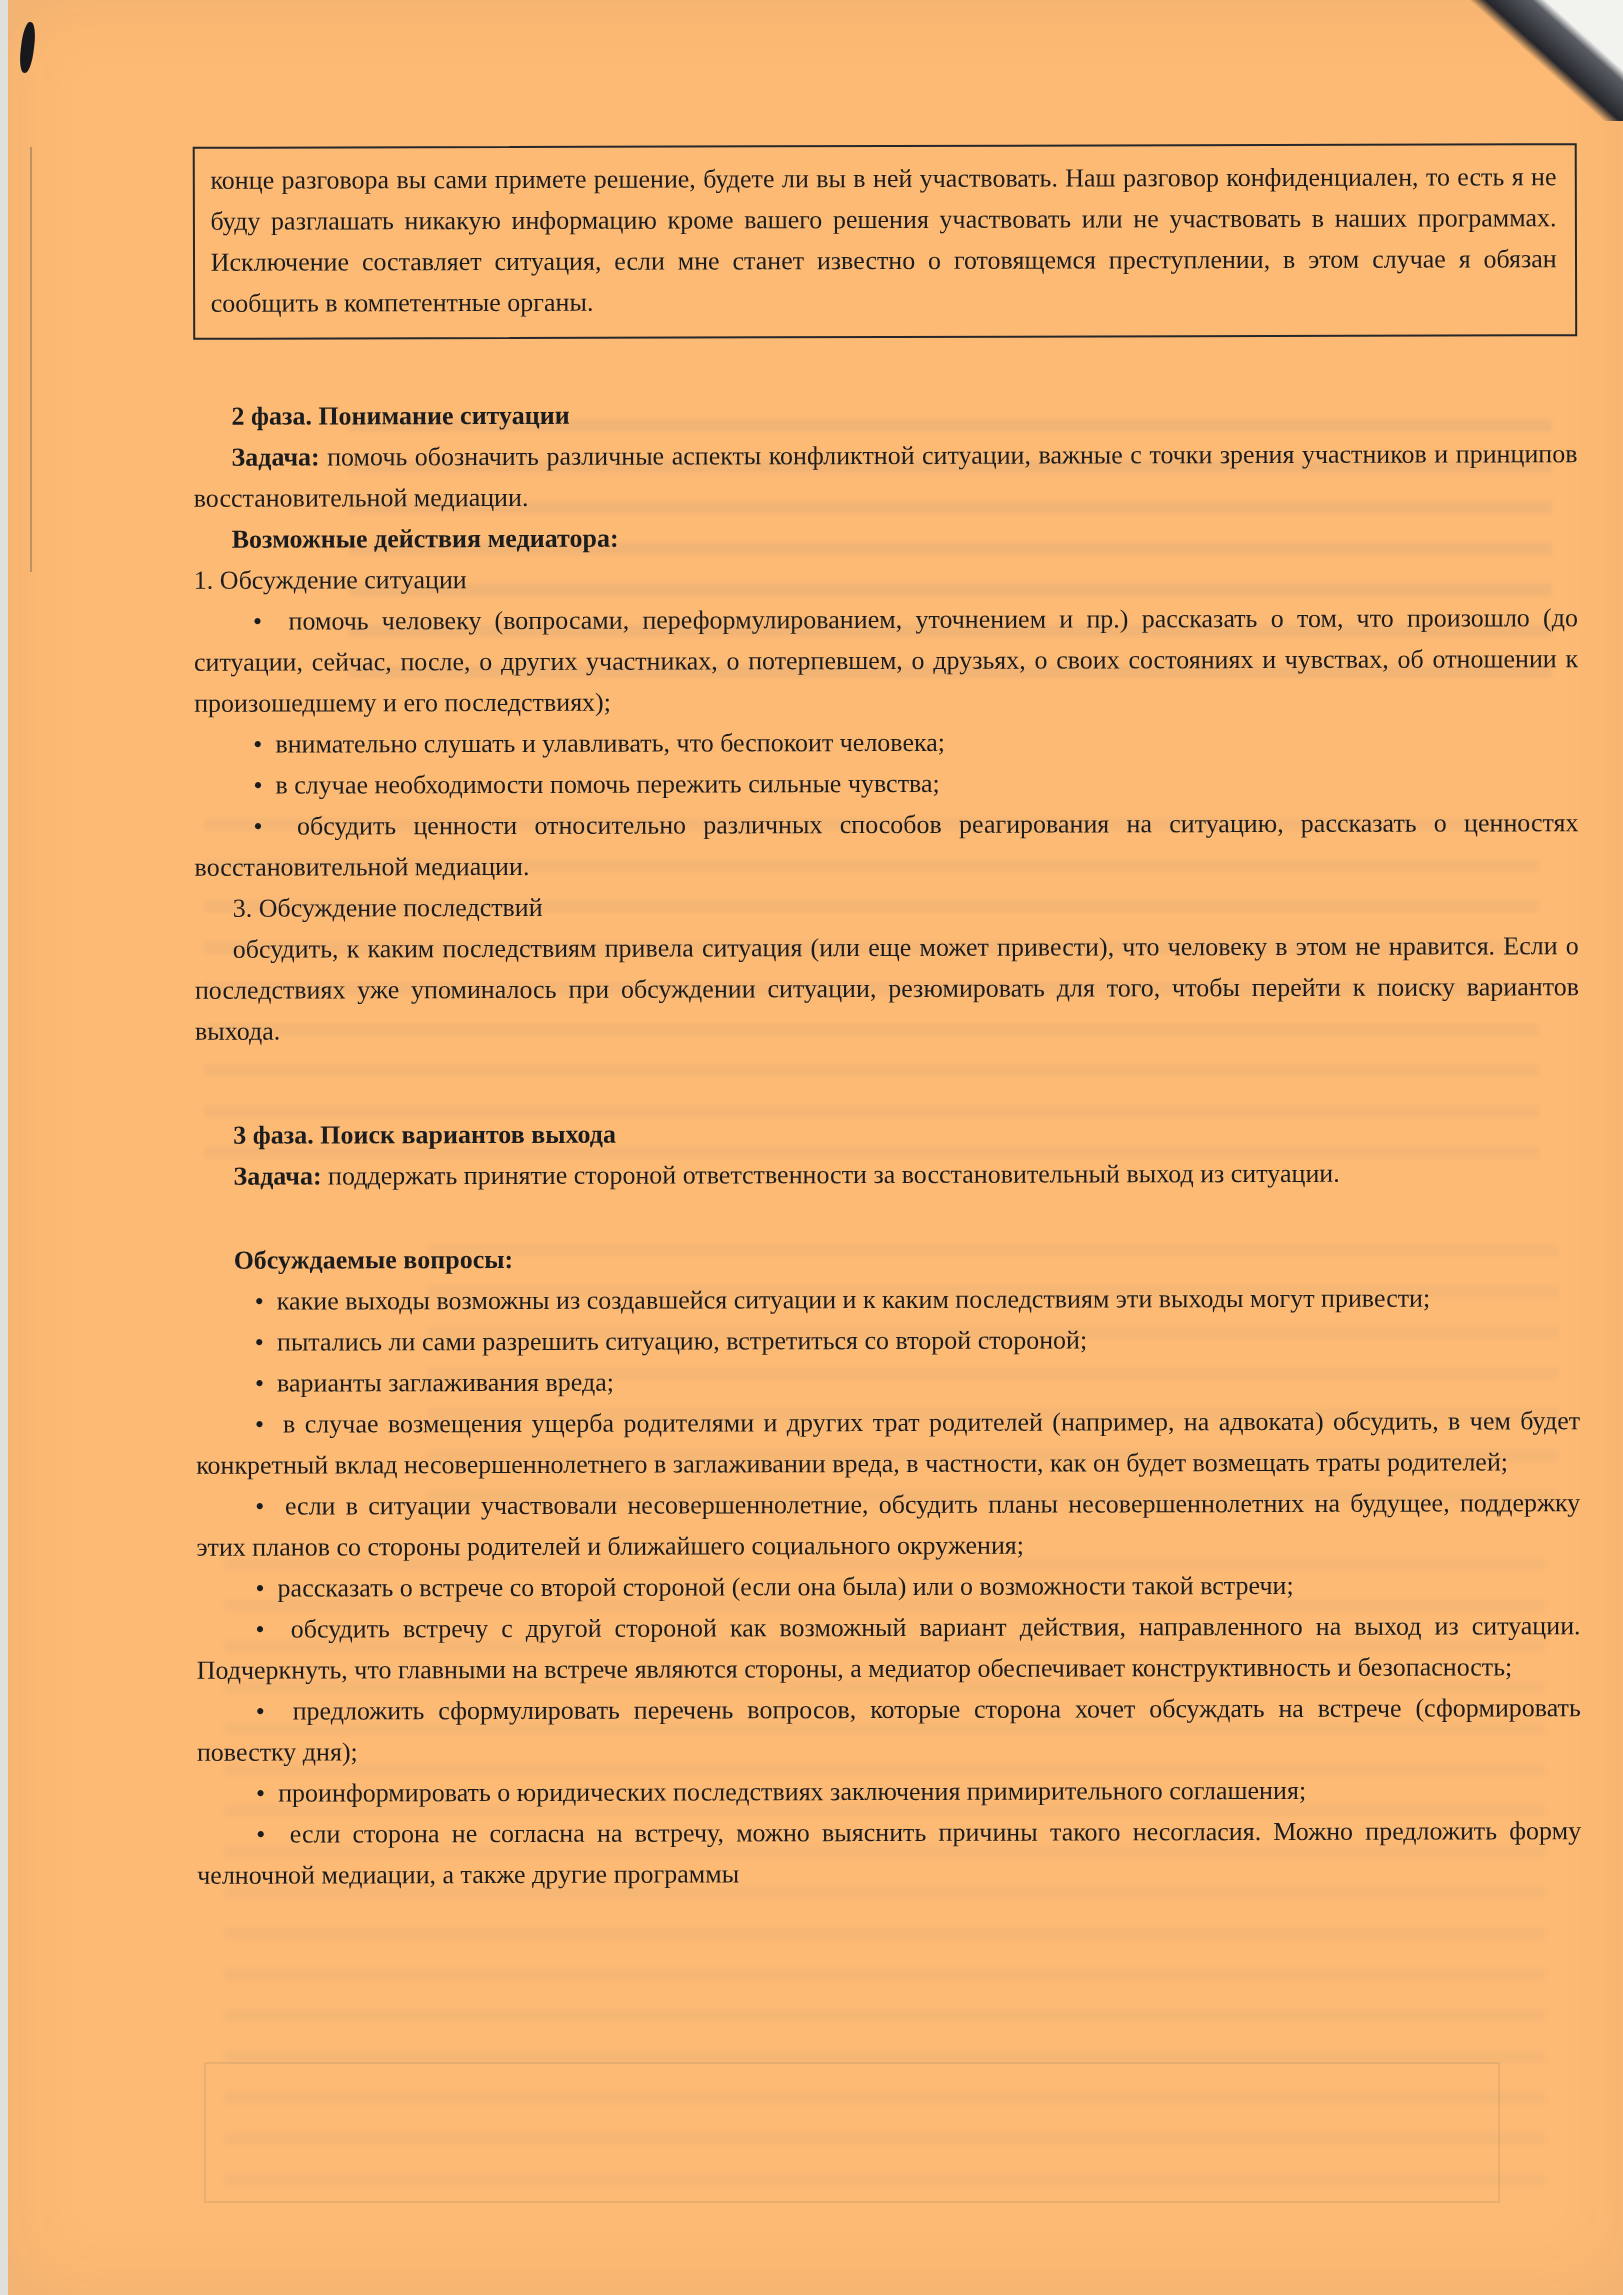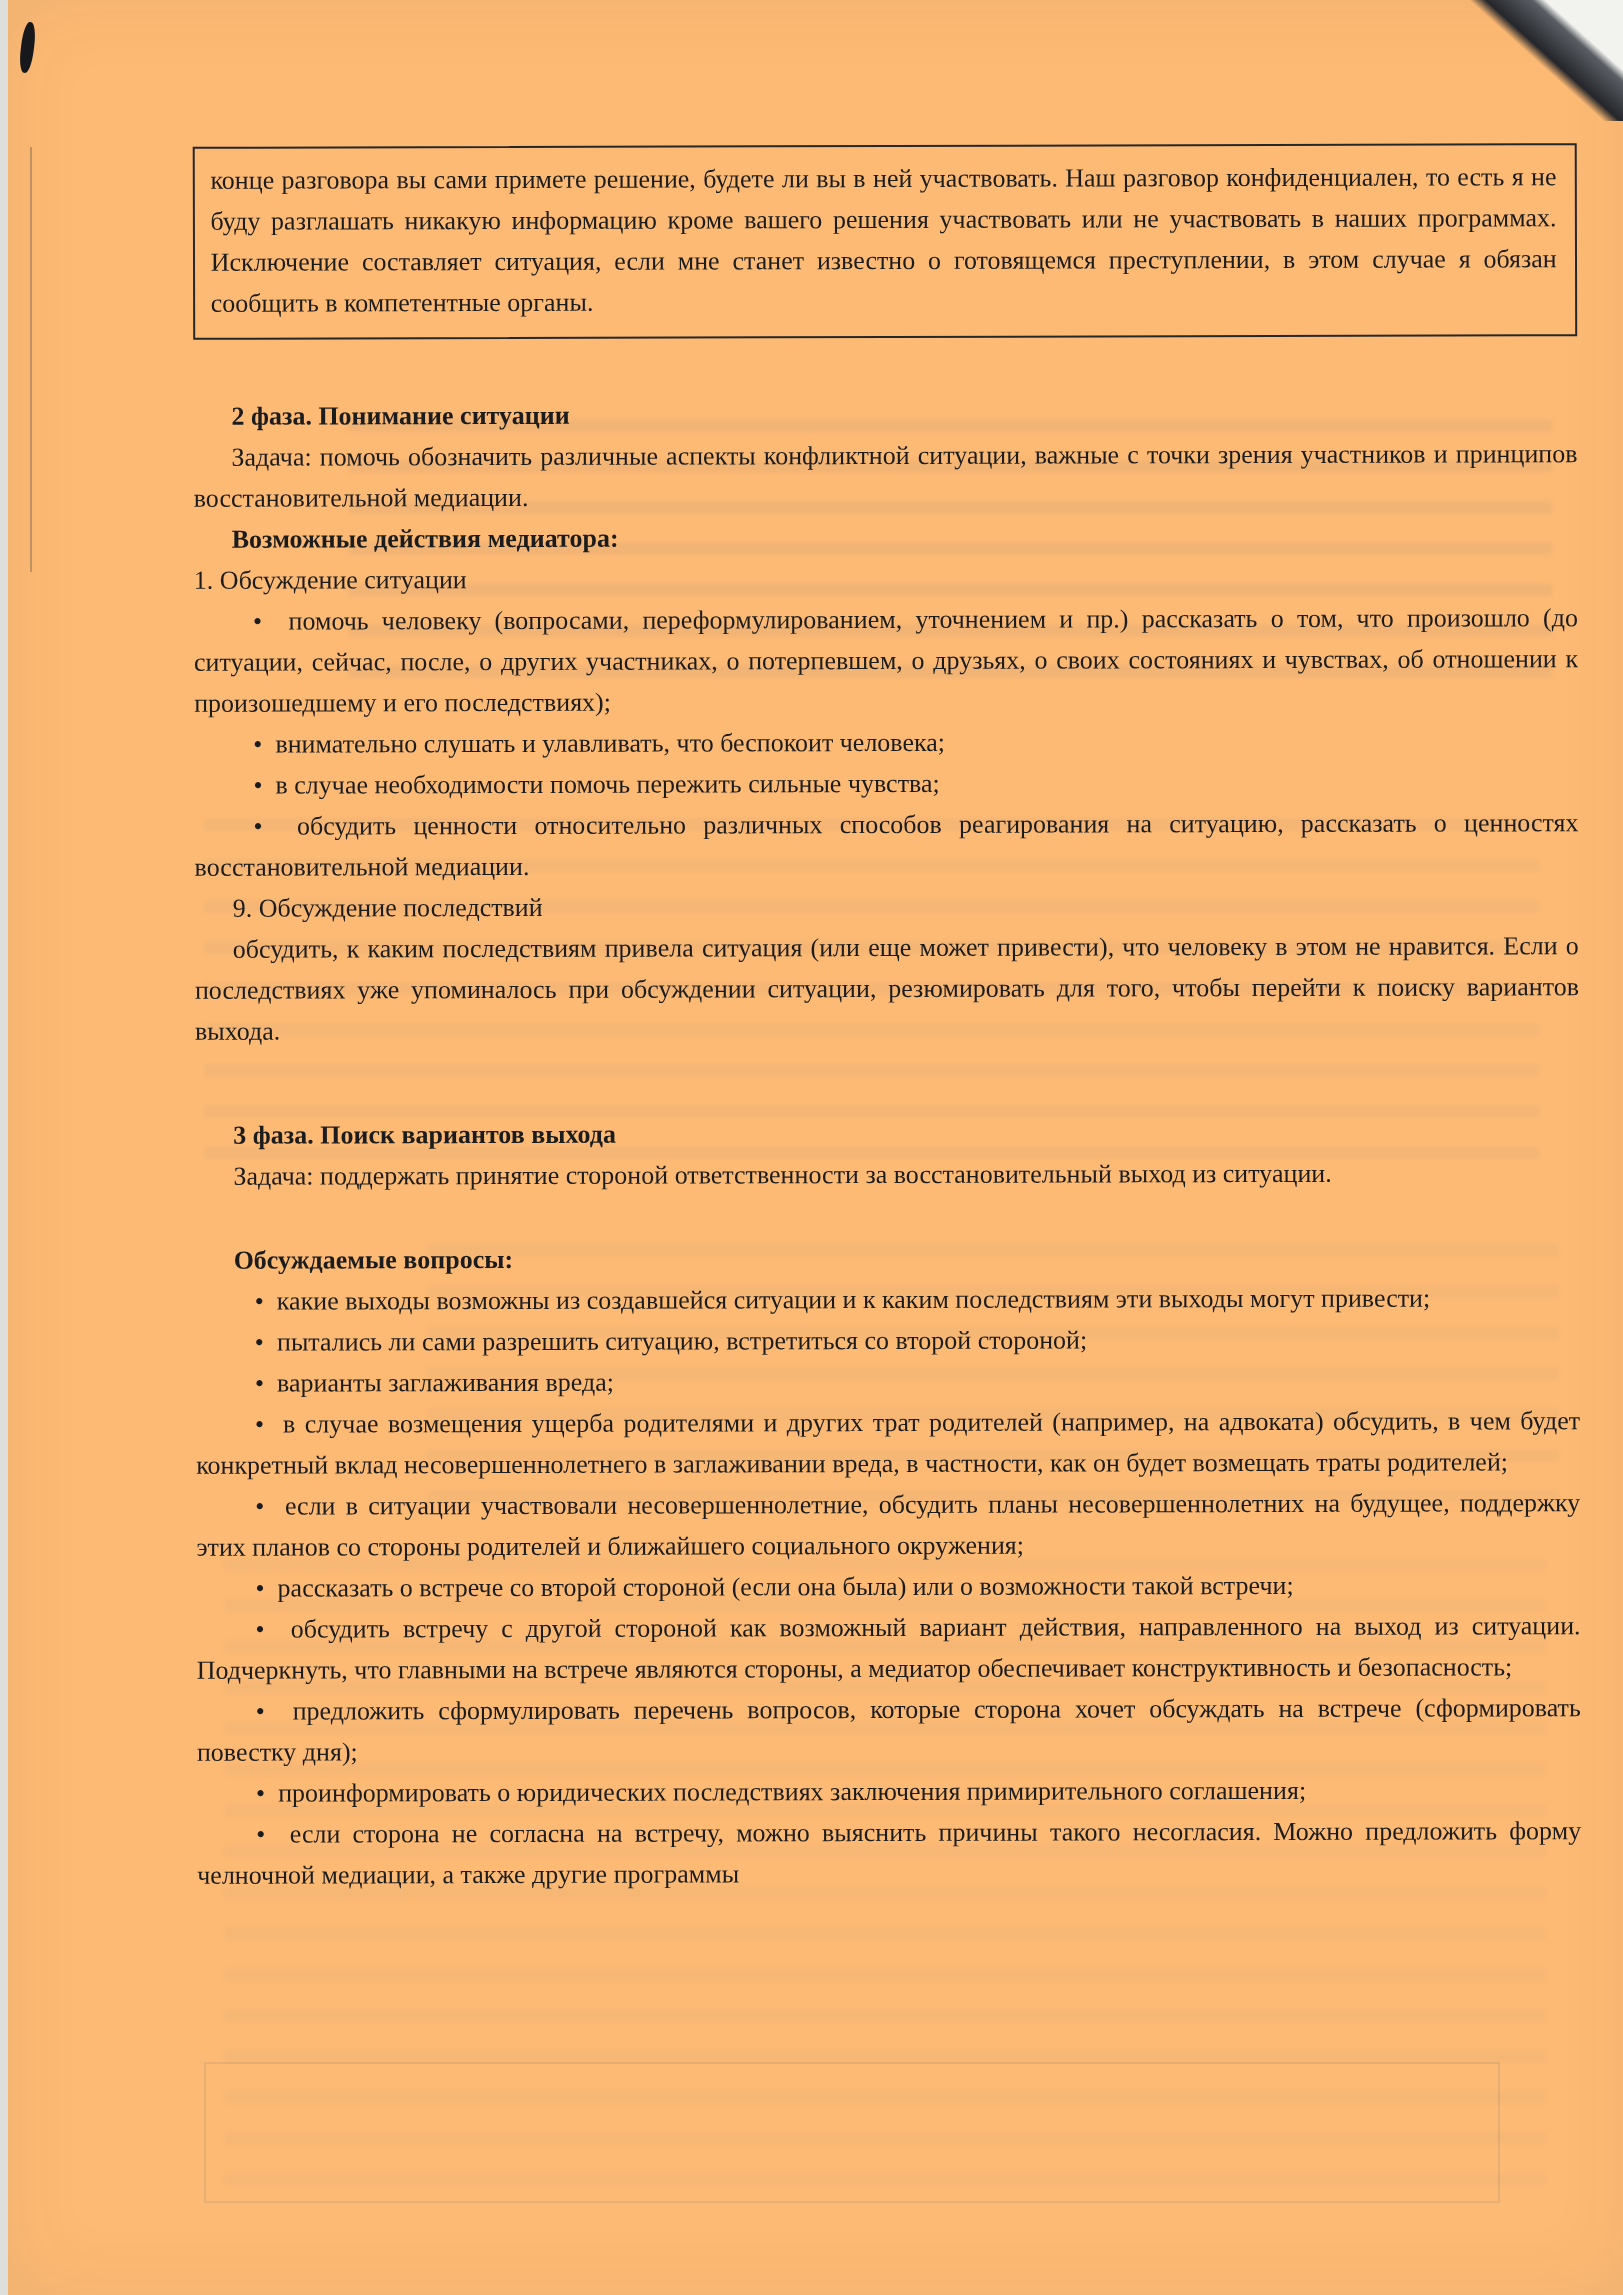--- a/index.html
+++ b/index.html
@@ -69,21 +69,21 @@
   }
   p { margin:0; }
   .indent { text-indent:38px; }
   .boxed {
     border:2.6px solid #26272b;
     padding:10.5px 18.3px 14.4px 15.7px;
     margin-bottom:56px;
   }
   .boxed p { text-indent:0; }
   .heading { font-weight:bold; text-indent:38px; }
-  .bold-label { font-weight:normal; }
+  .bold-label { font-weight:bold; }
   .subhead { font-weight:bold; text-indent:38px; }
   .underlined { }
   .bullet { text-indent:59px; }
   .bullet::before { content:"\2022\00a0\00a0"; }
   .gap-top { margin-top:43px; }
   .gap-top-lg { margin-top:63px; }
 </style>
 </head>
 <body>
 
@@ -115,21 +115,21 @@
     <p>
       <span class="underlined">1. Обсуждение ситуации</span>
     </p>
 
     <p class="bullet">помочь человеку (вопросами, переформулированием, уточнением и пр.) рассказать о том, что произошло (до ситуации, сейчас, после, о других участниках, о потерпевшем, о друзьях, о своих состояниях и чувствах, об отношении к произошедшему и его последствиях);</p>
     <p class="bullet">внимательно слушать и улавливать, что беспокоит человека;</p>
     <p class="bullet">в случае необходимости помочь пережить сильные чувства;</p>
     <p class="bullet">обсудить ценности относительно различных способов реагирования на ситуацию, рассказать о ценностях восстановительной медиации.</p>
 
     <p class="indent">
-      <span class="underlined">9. Обсуждение последствий</span>
+      <span class="underlined">3. Обсуждение последствий</span>
     </p>
 
     <p class="indent">обсудить, к каким последствиям привела ситуация (или еще может привести), что человеку в этом не нравится. Если о последствиях уже упоминалось при обсуждении ситуации, резюмировать для того, чтобы перейти к поиску вариантов выхода.</p>
 
     <p class="heading gap-top-lg">3 фаза. Поиск вариантов выхода</p>
 
     <p class="indent">
       <span class="bold-label">Задача:</span><span> поддержать принятие стороной ответственности за восстановительный выход из ситуации.</span>
     </p>
 

